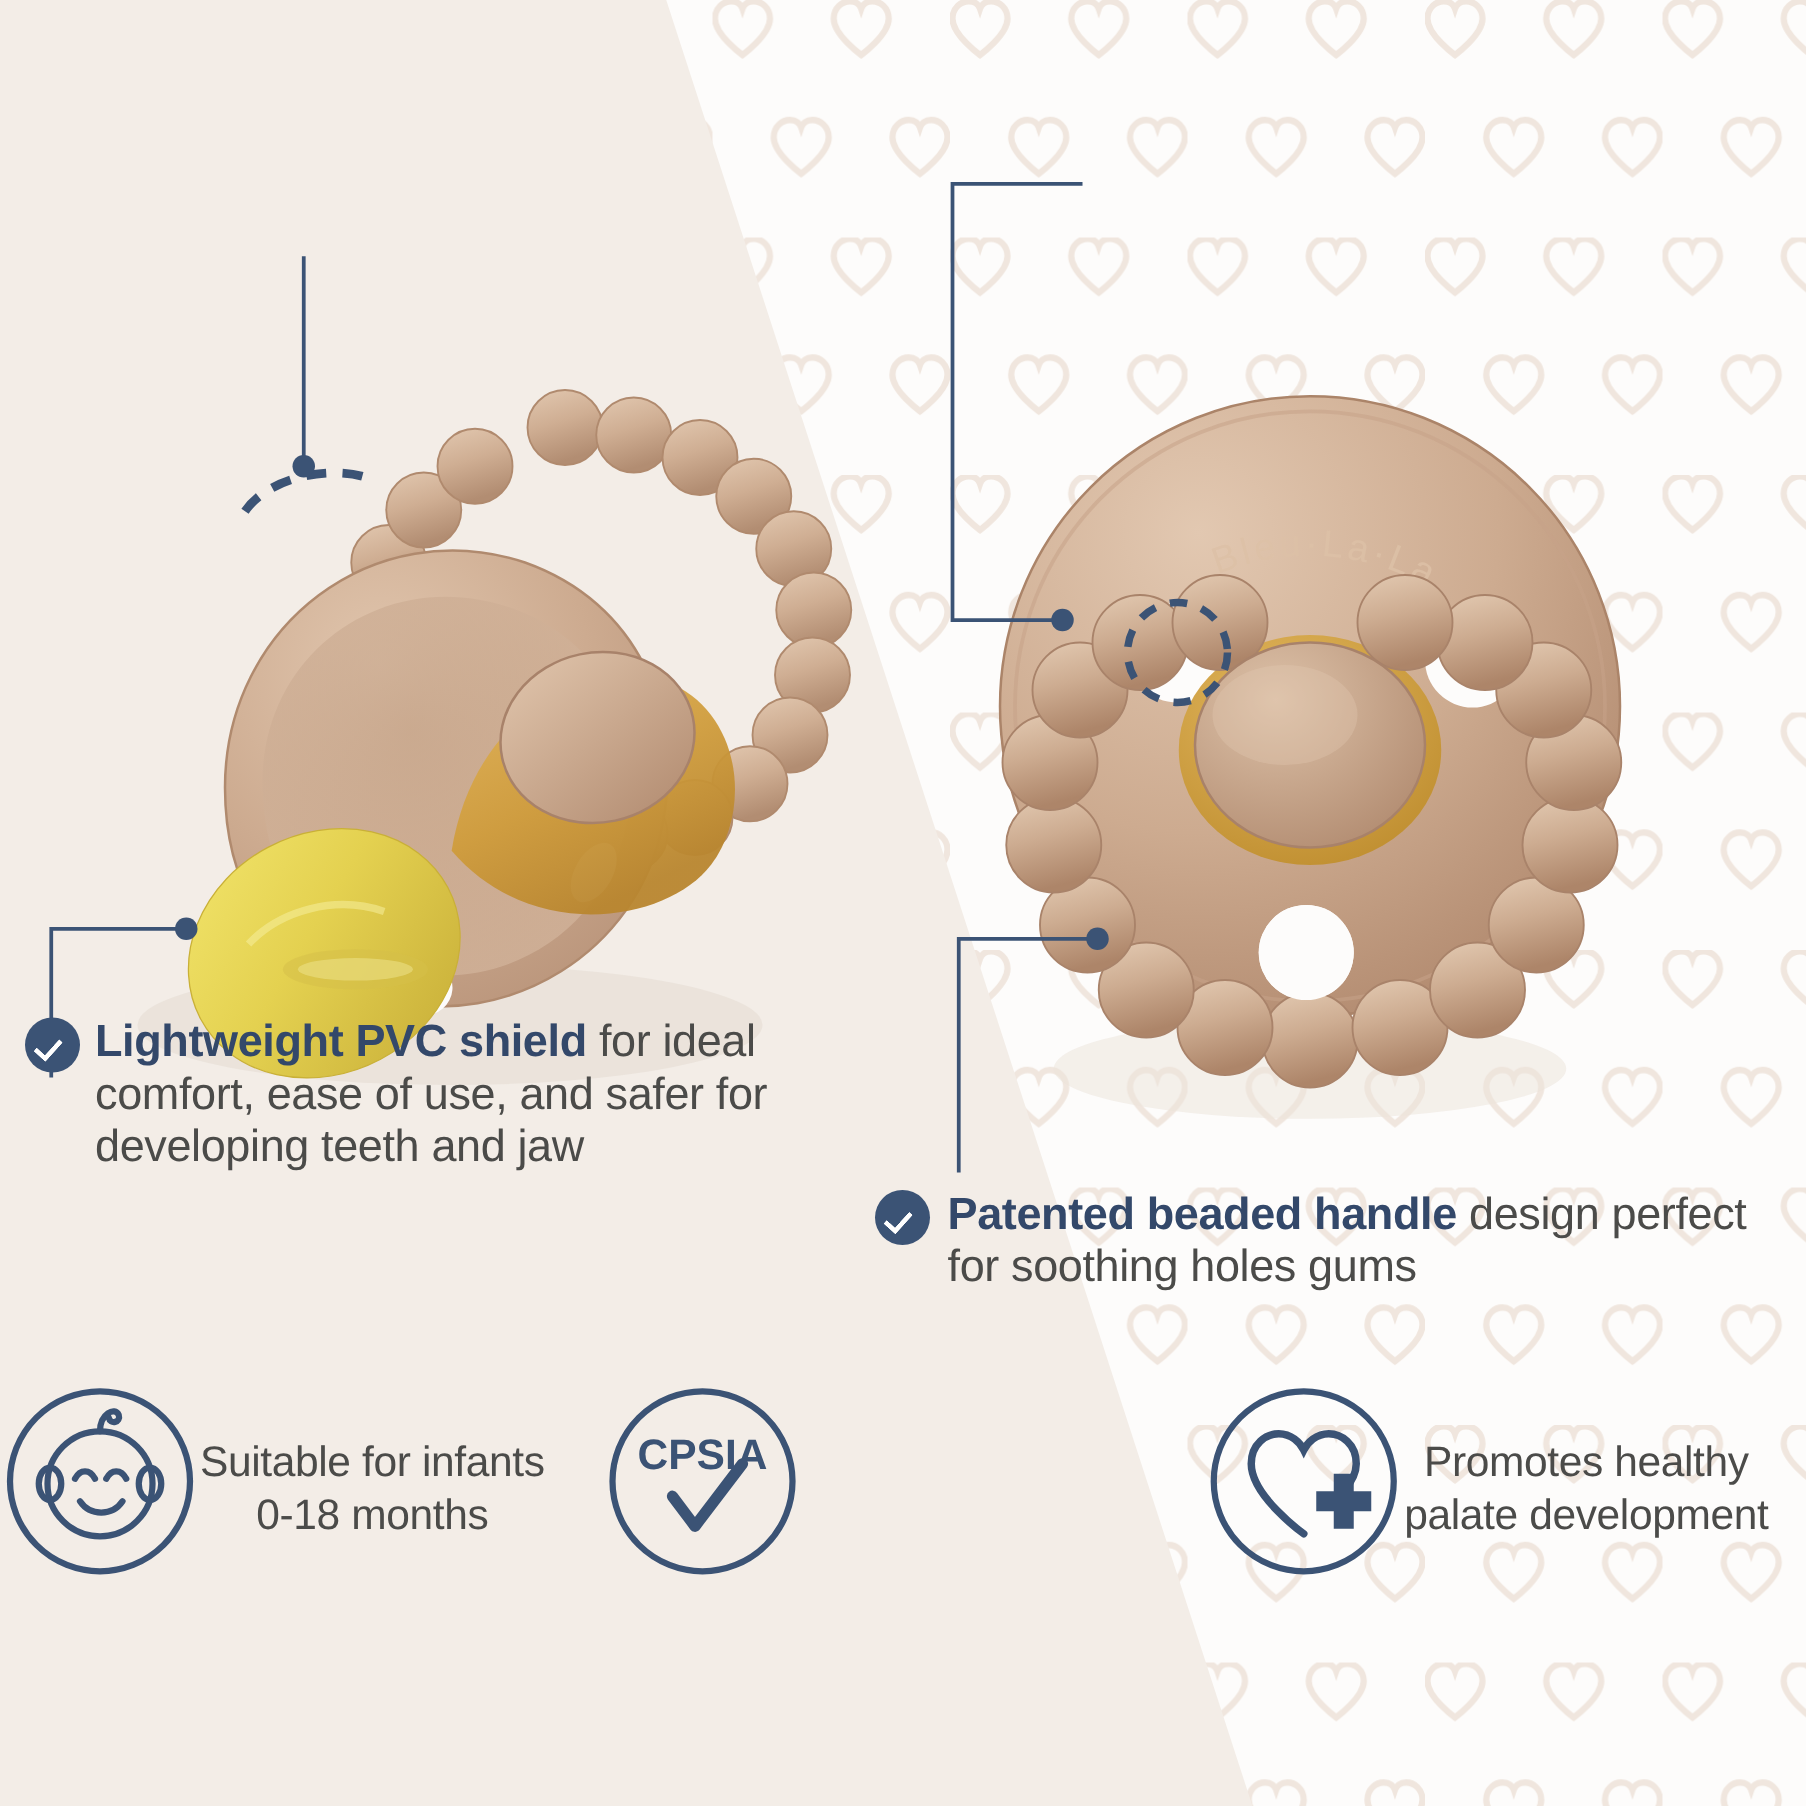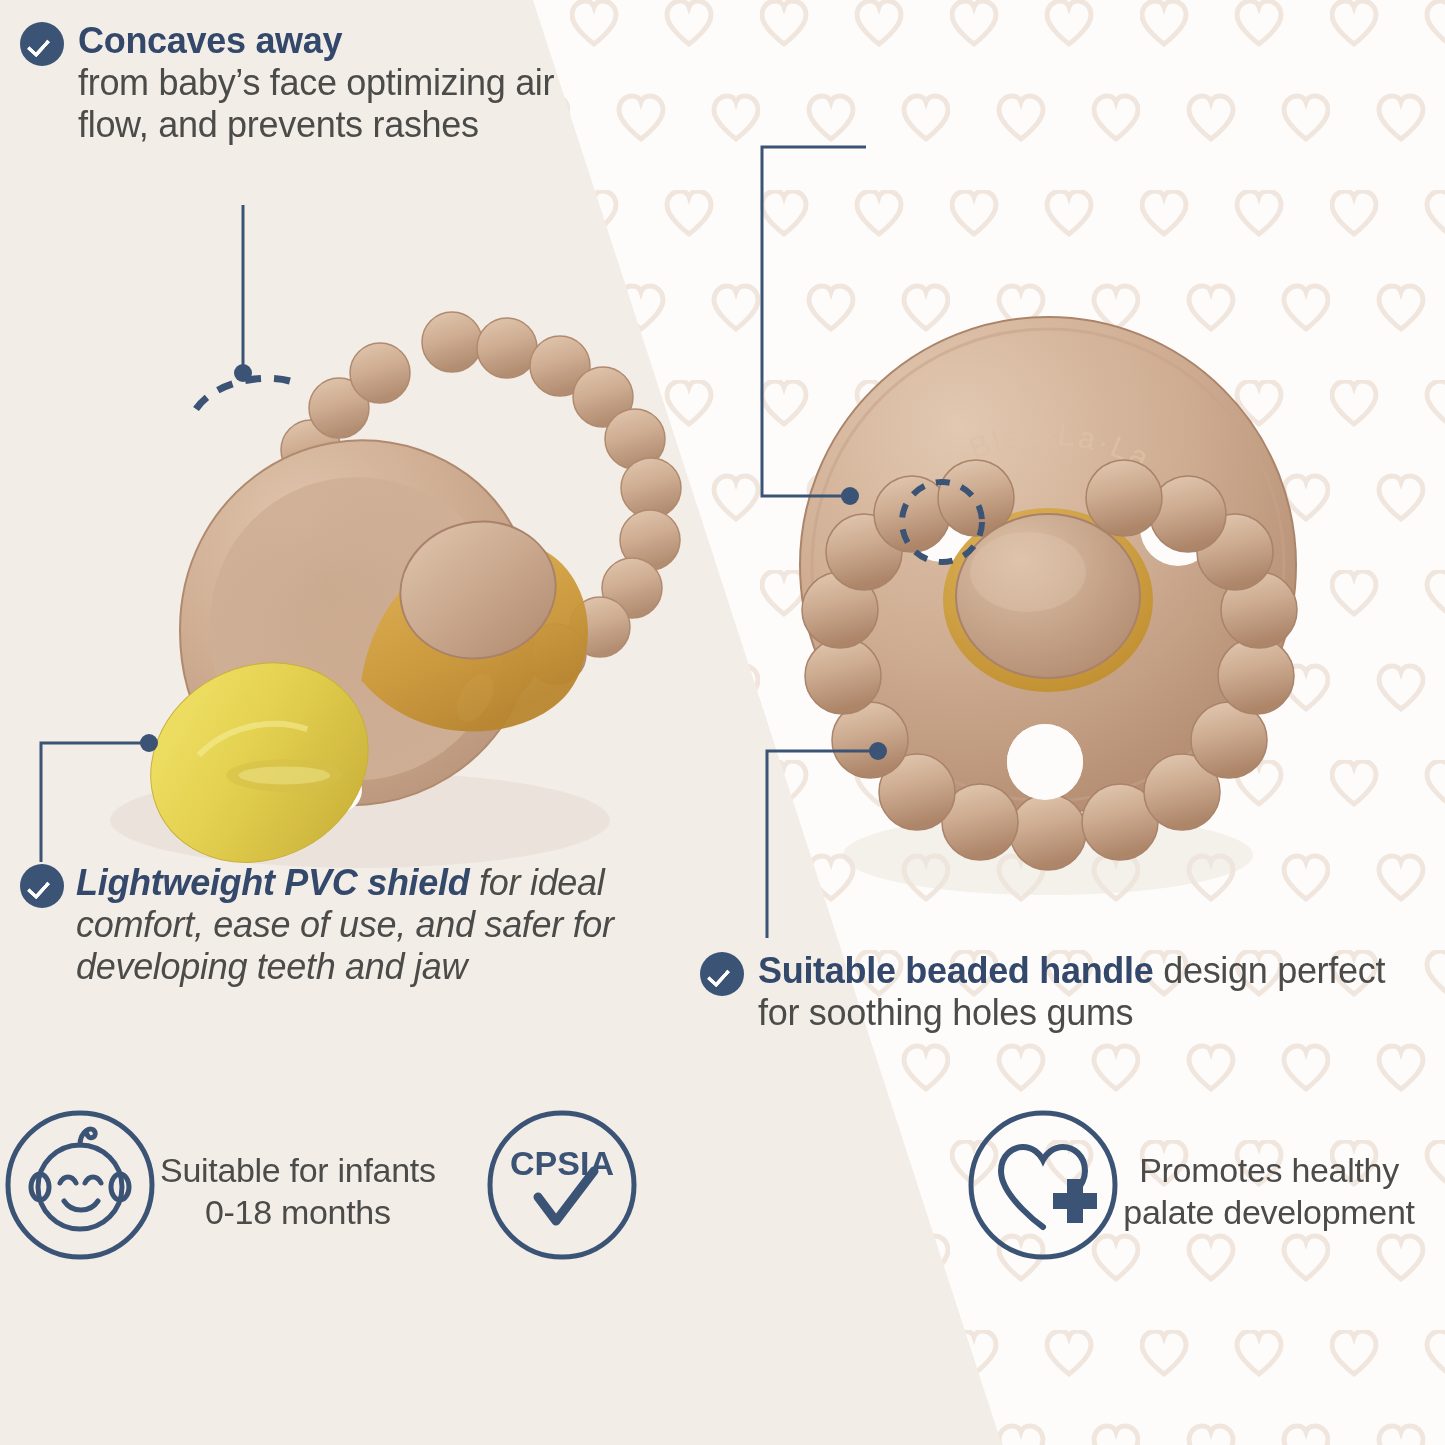--- a/index.html
+++ b/index.html
@@ -244,45 +244,36 @@
     <g fill="#3b5375">
       <circle cx="243" cy="373" r="9"></circle>
       <circle cx="149" cy="743" r="9"></circle>
       <circle cx="878" cy="751" r="9"></circle>
       <circle cx="850" cy="496" r="9"></circle>
     </g>
 
     <circle cx="942" cy="522" r="40" fill="none" stroke="#3b5375" stroke-width="6" stroke-dasharray="14 12"></circle>
   </svg>
 
-  <div class="callout" style="left:20px;top:20px;width:600px;">
-    <div class="head">
-      <div class="chk"></div>
-      <div class="ctext">
-        <b>Concaves away</b><br>
-        <span class="rest">from baby’s face optimizing air flow, and prevents rashes</span>
-      </div>
-    </div>
-  </div>
-
-
-  <div class="callout" style="left:20px;top:862px;width:620px;font-style:italic;">
+
+
+  <div class="callout" style="left:20px;top:812px;width:620px;">
     <div class="head">
       <div class="chk"></div>
       <div class="ctext" style="margin-left:-2px;">
         <b>Lightweight PVC shield</b><span class="rest"> for ideal comfort, ease of use, and safer for developing teeth and jaw</span>
       </div>
     </div>
   </div>
 
   <div class="callout" style="left:700px;top:950px;width:730px;">
     <div class="head">
       <div class="chk"></div>
       <div class="ctext">
-        <b>Suitable beaded handle</b><span class="rest"> design perfect for soothing holes gums</span>
+        <b>Patented beaded handle</b><span class="rest"> design perfect for soothing holes gums</span>
       </div>
     </div>
   </div>
 
   <div class="badges">
 
     <div class="badge">
       <svg width="160" height="160" viewBox="0 0 160 160" xmlns="http://www.w3.org/2000/svg">
         <circle cx="80" cy="80" r="72" fill="none" stroke="#3b5375" stroke-width="5"></circle>
 

